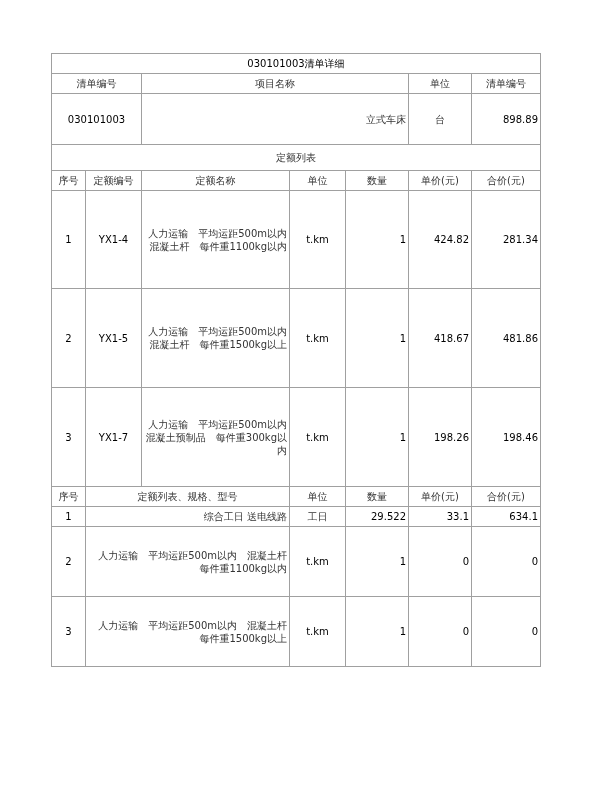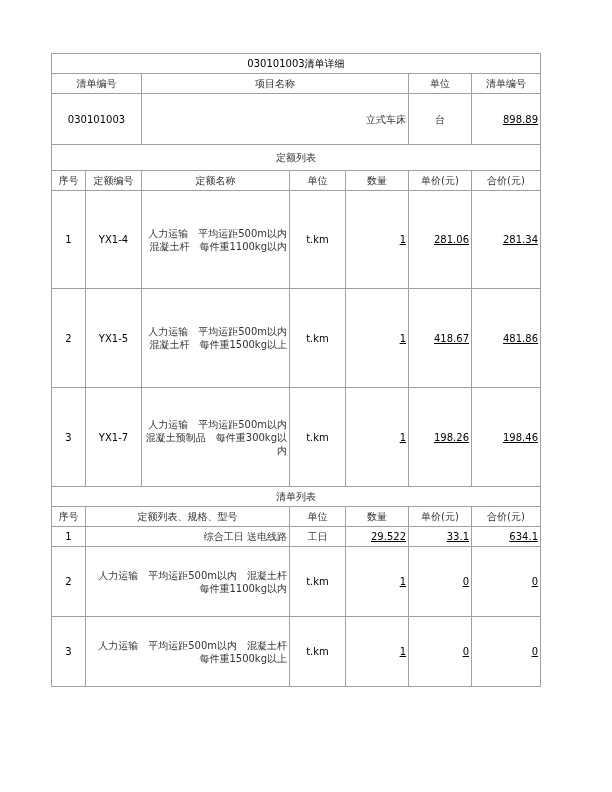--- a/index.html
+++ b/index.html
@@ -1,20 +1,20 @@
 <!DOCTYPE html>
 <html><head>
 <meta charset="utf-8">
 <style>
   html, body { margin:0; padding:0; background:#ffffff; }
   body { width:612px; height:792px; position:relative; font-family:"DejaVu Sans","Liberation Sans",sans-serif; color:#000; }
   .tbl { position:absolute; left:51px; top:53px; width:489px; border-collapse:collapse; table-layout:fixed; font-size:10px; }
   .tbl td { border:1px solid #a0a0a0; padding:0 2px; overflow:hidden; line-height:13px; }
   .c { text-align:center; }
-  .r { text-align:right;text-decoration:underline; }
+  .r { text-align:right; }
   .l { text-align:right; }
   .cjk { color:#333; }
 </style>
 </head>
 <body>
 
 <table class="tbl">
   <colgroup>
     <col style="width:34px">
       <col style="width:56px">
@@ -51,43 +51,40 @@
     <td class="c cjk">数量</td>
     <td class="c cjk">单价(元)</td>
     <td class="c cjk">合价(元)</td>
   </tr>
   <tr style="height:98px">
     <td class="c">1</td>
     <td class="c">YX1-4</td>
     <td class="l cjk">人力运输　平均运距500m以内　混凝土杆　每件重1100kg以内</td>
     <td class="c">t.km</td>
     <td class="r">1</td>
-    <td class="r">281.06</td>
+    <td class="r">424.82</td>
     <td class="r">281.34</td>
   </tr>
   <tr style="height:99px">
     <td class="c">2</td>
     <td class="c">YX1-5</td>
     <td class="l cjk">人力运输　平均运距500m以内　混凝土杆　每件重1500kg以上</td>
     <td class="c">t.km</td>
     <td class="r">1</td>
     <td class="r">418.67</td>
     <td class="r">481.86</td>
   </tr>
   <tr style="height:99px">
     <td class="c">3</td>
     <td class="c">YX1-7</td>
     <td class="l cjk">人力运输　平均运距500m以内　混凝土预制品　每件重300kg以内</td>
     <td class="c">t.km</td>
     <td class="r">1</td>
     <td class="r">198.26</td>
     <td class="r">198.46</td>
-  </tr>
-  <tr style="height:20px">
-    <td colspan="7" class="c cjk">清单列表</td>
   </tr>
   <tr style="height:20px">
     <td class="c cjk">序号</td>
     <td colspan="2" class="c cjk">定额列表、规格、型号</td>
     <td class="c cjk">单位</td>
     <td class="c cjk">数量</td>
     <td class="c cjk">单价(元)</td>
     <td class="c cjk">合价(元)</td>
   </tr>
   <tr style="height:20px">

